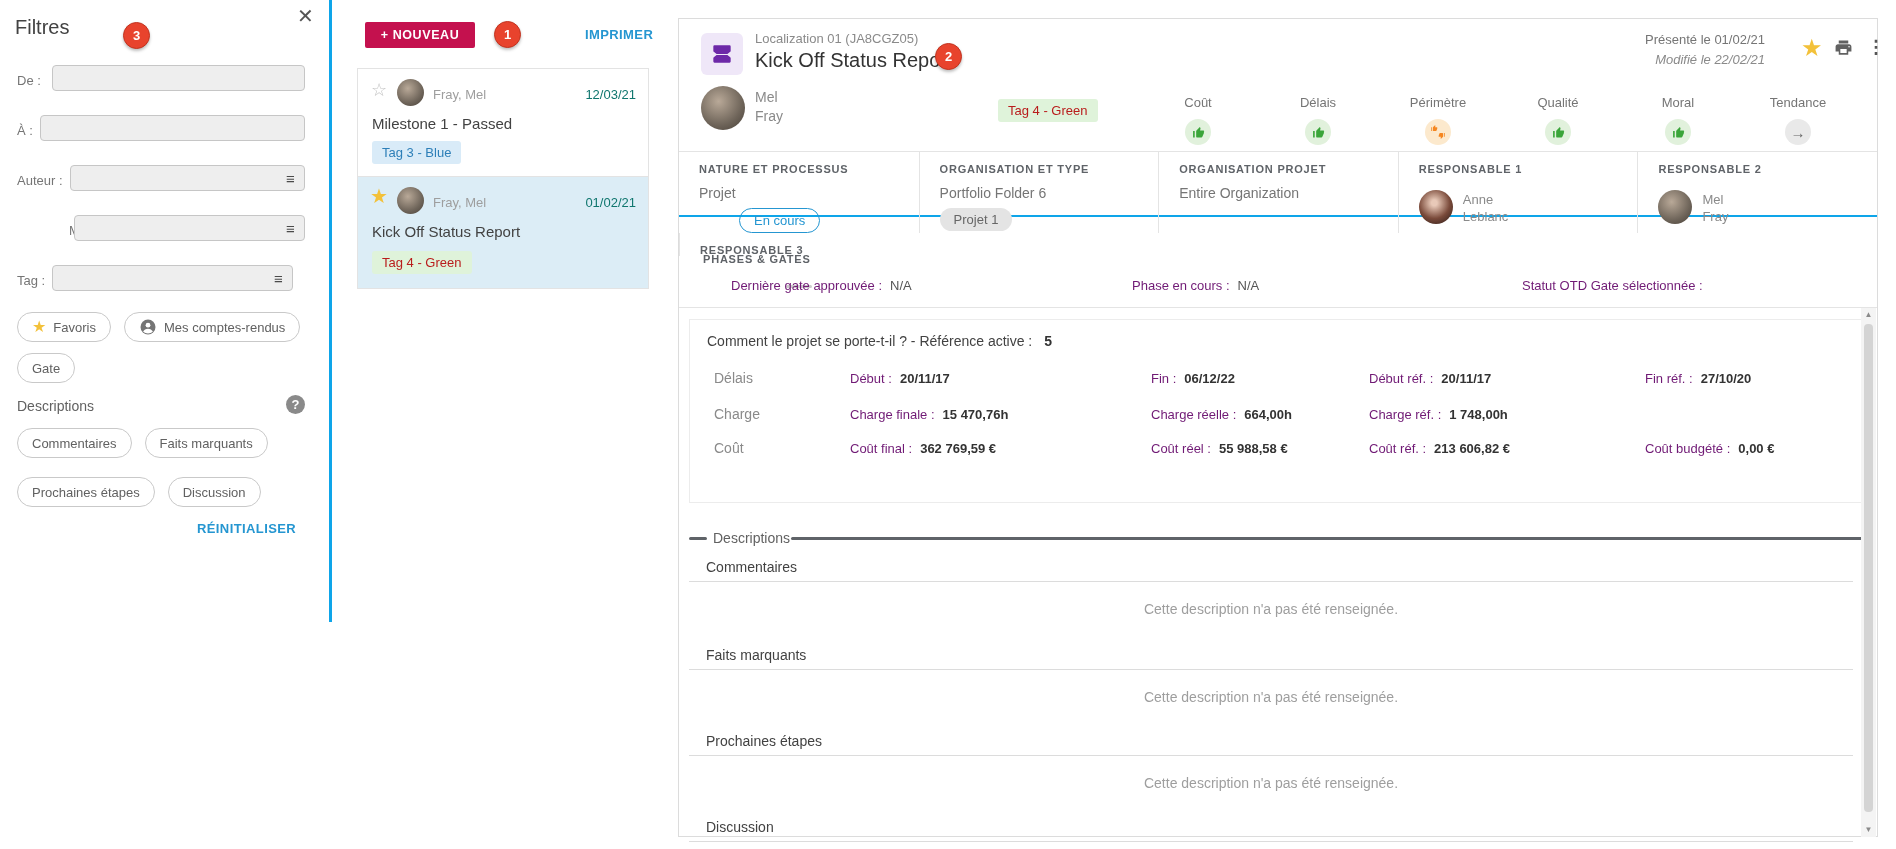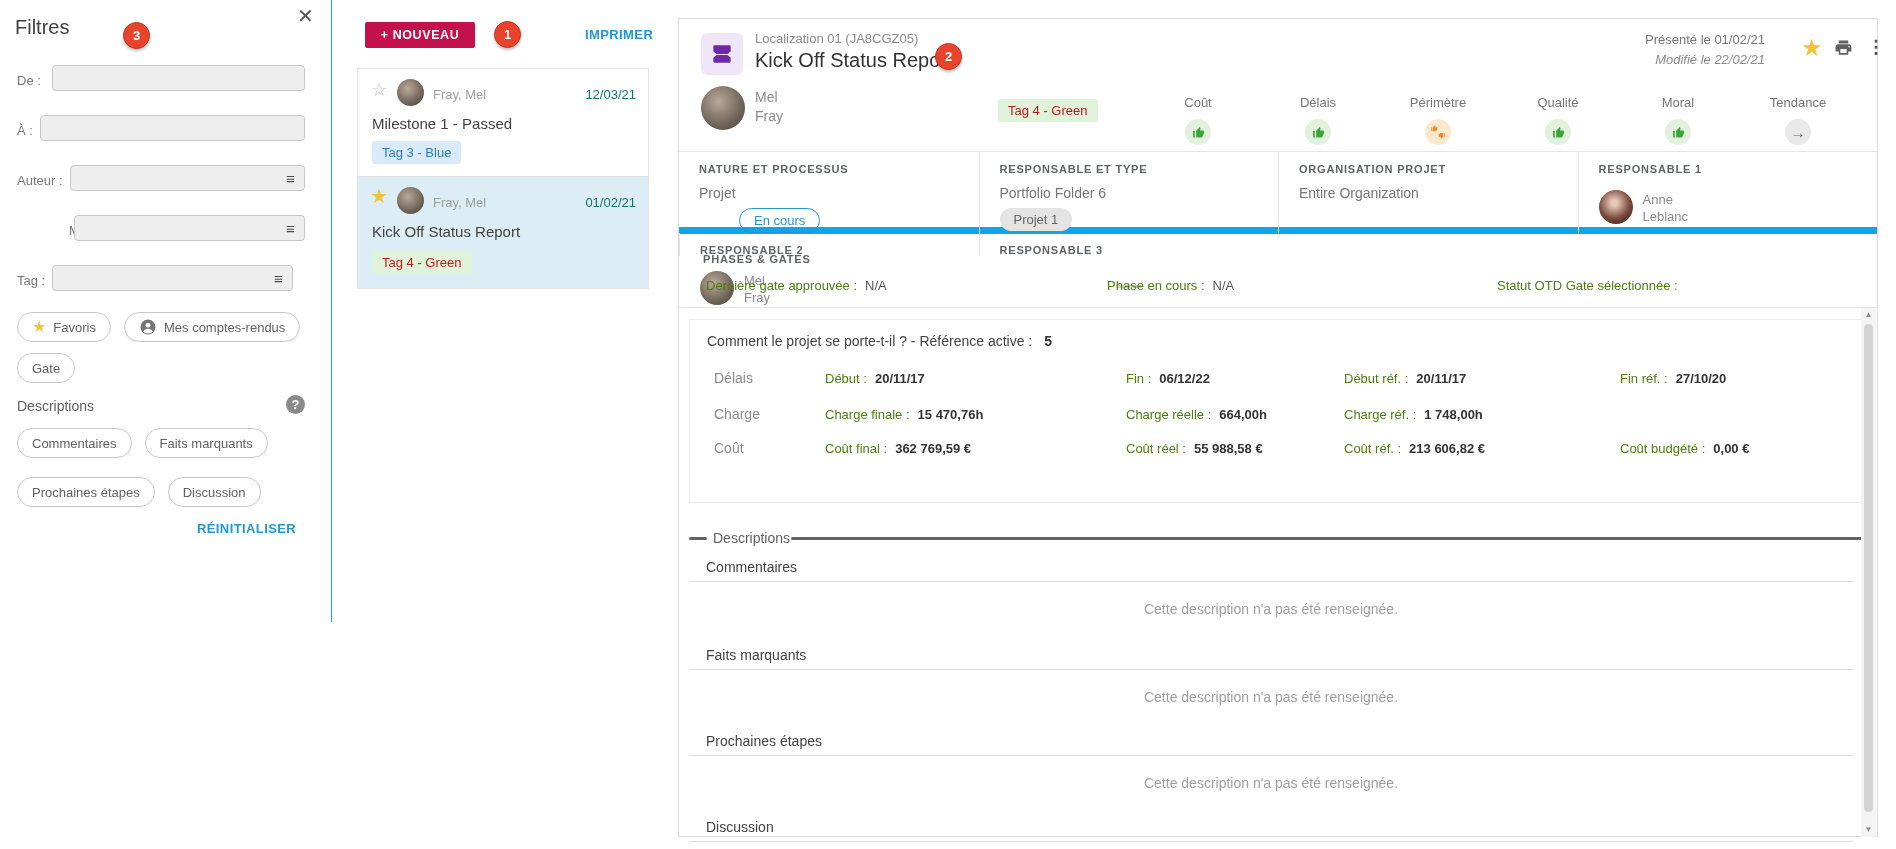--- a/index.html
+++ b/index.html
@@ -3,21 +3,21 @@
 <meta charset="utf-8">
 <style>
   * { box-sizing: border-box; margin: 0; padding: 0; }
   html,body { width:1896px; height:849px; }
   body {
     position: relative; background:#fff; overflow:hidden;
     font-family:"Liberation Sans", sans-serif; font-size:13px; color:#424242;
   }
 
   
-  #filters { position:absolute; left:0; top:0; width:332px; height:622px; border-right:1px solid #0ea5e9; background:#fff;padding-left:28px; }
+  #filters { position:absolute; left:0; top:0; width:332px; height:622px; border-right:3px solid #0ea5e9; background:#fff;padding-left:28px; }
   .filters-title { position:absolute; left:15px; top:16px; font-size:20px; color:#424242; font-weight:400; }
   .close-x { position:absolute; left:297px; top:4px; font-size:20px; color:#555; cursor:pointer; }
   .f-label { position:absolute; color:#757575; font-size:13px; }
   .finput { position:absolute; height:26px; background:#EEEEEE; border:1px solid #C6C6C6; border-radius:4px; font:inherit; color:#424242; padding:0 26px 0 8px; }
   .menu-glyph { position:absolute; color:#4a4a4a; font-size:15px; line-height:15px; cursor:pointer; }
   .chip { display:inline-flex; align-items:center; gap:7px; height:30px; padding:0 14px; border:1px solid #C9C9C9; border-radius:16px; background:#fff; color:#616161; font-size:13px; cursor:pointer; white-space:nowrap; }
   .chip-row { position:absolute; display:flex; gap:13px; }
   .star-y { color:#F3C13A; font-size:16px; line-height:16px; }
   .star-o { color:#C4C4C4; font-size:18px; line-height:18px; }
   .help-icon { position:absolute; width:19px; height:19px; border-radius:50%; background:#8A8A8A; color:#fff; font-size:13px; font-weight:bold; display:flex; align-items:center; justify-content:center; cursor:pointer; }
@@ -51,33 +51,33 @@
   .hdr-print { position:absolute; left:1155px; top:19px; cursor:pointer; }
   .hdr-more { position:absolute; left:1188px; top:17px; color:#555; font-size:18px; font-weight:bold; cursor:pointer; }
   .owner-name { position:absolute; left:76px; color:#8A8A8A; font-size:14px; }
   .d-tag { position:absolute; left:319px; top:80px; }
   #indicators { position:absolute; left:459px; top:76px; width:720px; display:flex; }
   .ind { width:120px; display:flex; flex-direction:column; align-items:center; }
   .ind-label { color:#757575; font-size:13px; }
   .ind-icon { margin-top:9px; width:26px; height:26px; border-radius:50%; display:flex; align-items:center; justify-content:center; }
   .good { background:#E1F1DC; } .warn { background:#FCE9CD; }
   .neutral { background:#E9E9E9; color:#666; font-size:15px; font-weight:bold; }
-  .info-row { position:absolute; left:0; top:132px; width:1198px; height:83px; border-top:1px solid #E4E4E4; border-bottom:7px solid #0ea5e9; display:grid; grid-template-columns:repeat(4,1fr); }
+  .info-row { position:absolute; left:0; top:132px; width:1198px; height:66px; border-top:1px solid #E4E4E4; border-bottom:2px solid #0ea5e9; display:grid; grid-template-columns:repeat(5,1fr); }
   .info-cell { position:relative; padding:11px 14px 0 20px; border-left:1px solid #E4E4E4; }
   .info-cell:first-child { border-left:none; }
   .info-header { font-size:11px; font-weight:bold; color:#5F6368; letter-spacing:.8px; }
   .info-value { margin-top:10px; font-size:14px; color:#757575; }
   .pill-outline { display:inline-block; margin:7px 0 0 40px; padding:4px 14px; border:1.5px solid #2596D1; color:#2596D1; border-radius:15px; font-size:13px; }
   .pill-gray { display:inline-block; margin-top:7px; padding:4px 14px; background:#E4E4E4; color:#666; border-radius:12px; font-size:13px; }
   .resp-av { position:absolute; left:20px; top:38px; width:34px; height:34px; }
   .resp-name { position:absolute; left:64px; color:#8A8A8A; font-size:13px; }
   .resp-dash { position:absolute; left:50%; top:52px; width:26px; height:3px; background:#CCC; border-radius:2px; transform:translateX(-50%); }
   .phases { position:absolute; left:0; top:223px; width:1198px; height:66px; border-bottom:1px solid #E4E4E4; }
   .sec-header { font-size:11px; font-weight:bold; color:#5F6368; letter-spacing:.8px; }
-  .k { color:#4d7c0f; } .v { color:#333; font-weight:bold; margin-left:8px; }
+  .k { color:#701a75;margin-left:25px; } .v { color:#333; font-weight:bold; margin-left:8px; }
   .v-light { color:#555; margin-left:8px; }
   .health-box { position:absolute; left:10px; top:300px; width:1174px; height:184px; border:1px solid #ECECEC; }
   .hb-q { position:absolute; left:17px; top:13px; font-size:14px; color:#424242; }
   .hb-row-label { position:absolute; left:24px; color:#8A8A8A; font-size:14px; }
   .hb-kv { position:absolute; font-size:13px; }
   .desc-sep-bar { position:absolute; height:3px; background:#5F6368; border-radius:2px; top:518px; }
   .desc-sep-label { position:absolute; left:34px; top:511px; color:#616161; font-size:14px; }
   .desc-label { position:absolute; left:27px; font-size:14px; color:#424242; }
   .desc-line { position:absolute; left:10px; width:1164px; height:1px; background:#DCDCDC; }
   .desc-empty { position:absolute; left:10px; width:1164px; text-align:center; color:#9E9E9E; font-size:14px; }
@@ -258,21 +258,21 @@
     </div>
   </div>
 
   <div class="info-row">
     <div class="info-cell">
       <div class="info-header">NATURE ET PROCESSUS</div>
       <div class="info-value">Projet</div>
       <span class="pill-outline">En cours</span>
     </div>
     <div class="info-cell">
-      <div class="info-header">RESPONSABLE ET TYPE</div>
+      <div class="info-header">ORGANISATION ET TYPE</div>
       <div class="info-value">Portfolio Folder 6</div>
       <span class="pill-gray">Projet 1</span>
     </div>
     <div class="info-cell">
       <div class="info-header">ORGANISATION PROJET</div>
       <div class="info-value">Entire Organization</div>
     </div>
     <div class="info-cell">
       <div class="info-header">RESPONSABLE 1</div>
       <span class="avatar av-anne resp-av"></span>

